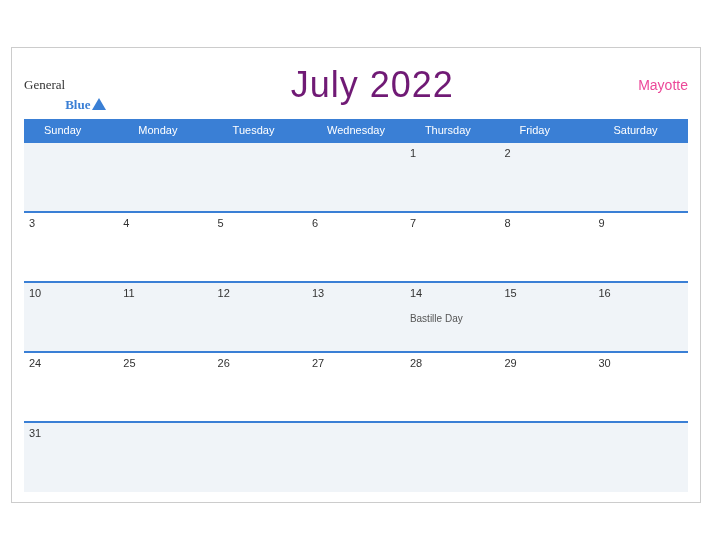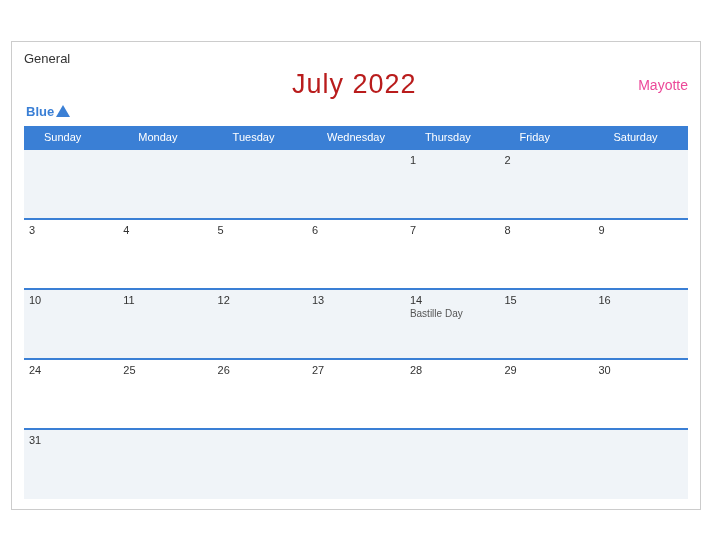--- a/index.html
+++ b/index.html
@@ -20,23 +20,24 @@
       padding: 10px 12px 10px 12px;
     }
     .header {
       display: flex;
       align-items: center;
       justify-content: space-between;
       margin-bottom: 8px;
     }
     .logo {
       display: flex;
-      flex-direction: column;
-      align-items: flex-end;
+      flex-direction: row;
+      align-items: center;
       line-height: 1;
+      font-family: Liberation Serif, serif;
     }
     .logo-general {
       font-size: 13px;
       color: #333;
       font-weight: normal;
     }
     .logo-blue {
       font-size: 13px;
       color: #3a7fd5;
       font-weight: bold;
@@ -47,23 +48,23 @@
     .logo-triangle {
       width: 0;
       height: 0;
       border-left: 7px solid transparent;
       border-right: 7px solid transparent;
       border-bottom: 12px solid #3a7fd5;
       margin-left: 2px;
       margin-bottom: 1px;
     }
     .month-title {
-      font-size: 27px;
+      font-size: 36px;
       font-weight: normal;
-      color: #b91c1c;
+      color: #701a75;
       letter-spacing: 1px;
     }
     .location {
       font-size: 14px;
       color: #ec4899;
       text-align: right;
     }
     .calendar-grid {
       width: 100%;
       border-collapse: collapse;
@@ -99,21 +100,21 @@
       width: 14.28%;
     }
     .day-number {
       font-size: 11px;
       color: #333;
       display: block;
     }
     .event-label {
       font-size: 10px;
       color: #555;
-      margin-top: 2px;
+      margin-top: 14px;
       display: block;
     }
   </style>
 </head>
 <body>
 
 <div class="calendar-container">
   <div class="header">
     <div class="logo">
       <span class="logo-general">General</span>

